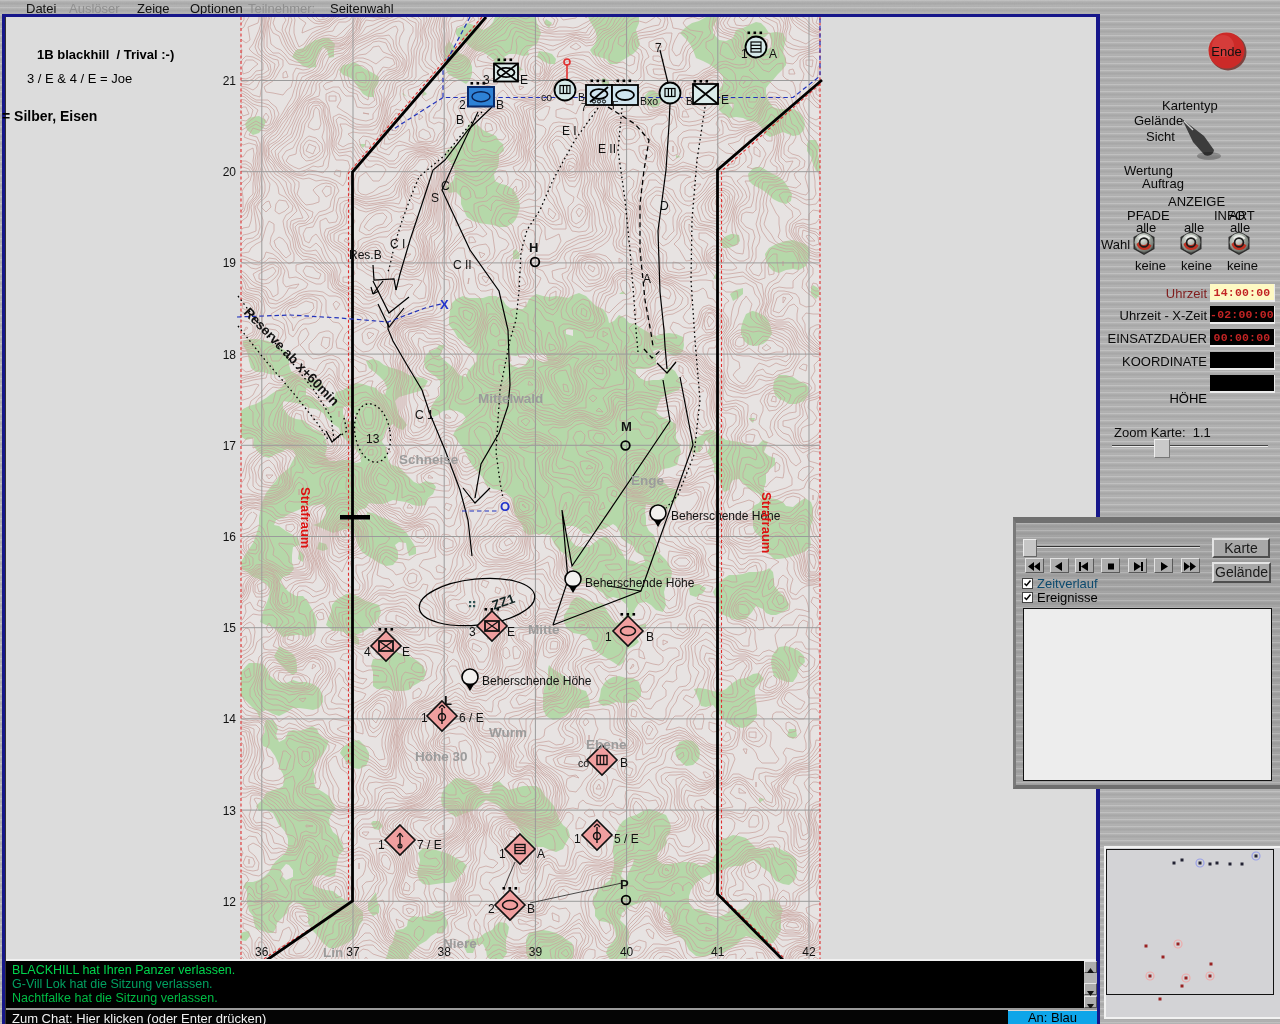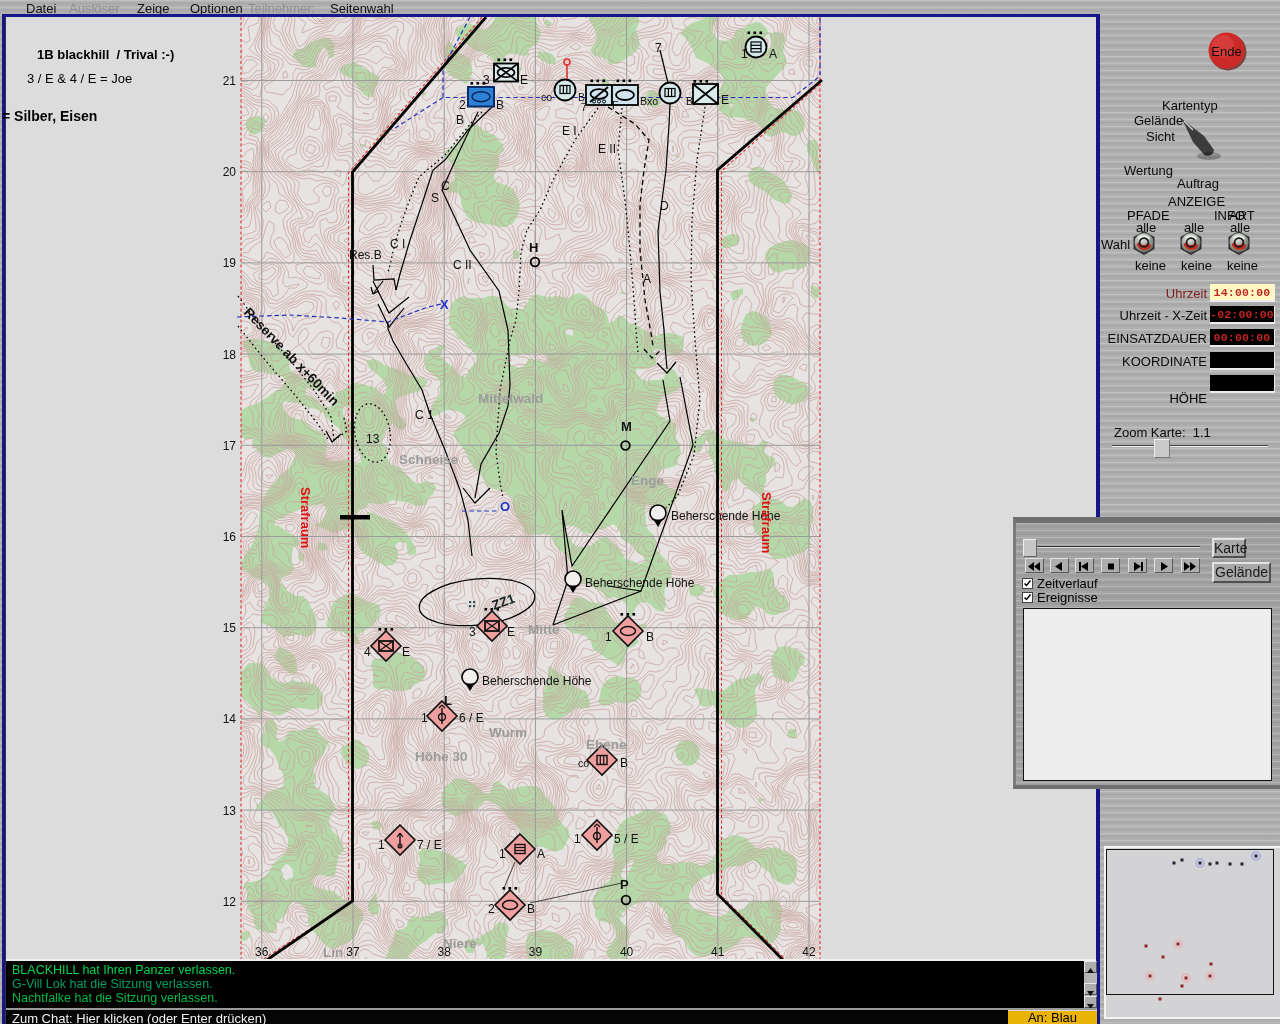--- a/index.html
+++ b/index.html
@@ -339,34 +339,34 @@
     </svg></div>
 <div style="position:absolute;left:1084px;top:983px;width:13px;height:12px;background:#adadad;border:1px solid;border-color:#e8e8e8 #555 #555 #e8e8e8;box-sizing:border-box"><svg width="11" height="10">
       <polygon points="5.5,8 2,3 9,3" fill="#111"></polygon>
     </svg></div>
 <div style="position:absolute;left:1084px;top:996px;width:13px;height:12px;background:#adadad;border:1px solid;border-color:#e8e8e8 #555 #555 #e8e8e8;box-sizing:border-box"><svg width="11" height="10">
       <polygon points="5.5,8 2,3 9,3" fill="#111"></polygon>
     </svg></div>
 <div style="position:absolute;left:6px;top:1008px;width:1091px;height:2px;background:#9a9a9a"></div>
 <div style="position:absolute;left:6px;top:1010px;width:1091px;height:14px;background:#050505"></div>
 <div style="position:absolute;left:12px;top:1010.5px;font:13px 'Liberation Sans',sans-serif;color:#f2f2f2">Zum Chat: Hier klicken (oder Enter drücken)</div>
-<div style="position:absolute;left:1008px;top:1010px;width:89px;height:14px;background:#eab308;border-top:1px solid #d8d8d8;box-sizing:border-box;font:13px 'Liberation Sans',sans-serif;color:#000;text-align:center;line-height:13px">An: Blau</div>
+<div style="position:absolute;left:1008px;top:1010px;width:89px;height:14px;background:#0ea5e9;border-top:1px solid #d8d8d8;box-sizing:border-box;font:13px 'Liberation Sans',sans-serif;color:#000;text-align:center;line-height:13px">An: Blau</div>
 <div style="position:absolute;left:1100px;top:0;width:180px;height:1024px" class="metal"></div>
 <svg width="46" height="46" style="position:absolute;left:1204px;top:28px">
 <circle cx="23" cy="23" r="19.5" fill="#b8b4b0"></circle>
 <circle cx="24" cy="24" r="18.5" fill="#7a4440"></circle>
 <circle cx="22.5" cy="22.5" r="18" fill="#cc2a28"></circle>
 <circle cx="19" cy="18" r="11" fill="#d84340" opacity="0.75"></circle>
 <text x="22.5" y="27.5" text-anchor="middle" style="font:13px 'Liberation Sans',sans-serif" fill="#fff">Ende</text>
 </svg>
 <div style="position:absolute;left:1162px;top:98px;font:13px 'Liberation Sans',sans-serif;color:#0a0a0a;white-space:nowrap;">Kartentyp</div>
 <div style="position:absolute;left:1134px;top:113px;font:13px 'Liberation Sans',sans-serif;color:#0a0a0a;white-space:nowrap;">Gelände</div>
 <div style="position:absolute;left:1146px;top:129px;font:13px 'Liberation Sans',sans-serif;color:#0a0a0a;white-space:nowrap;">Sicht</div>
 <div style="position:absolute;left:1124px;top:144px;font:13px 'Liberation Sans',sans-serif;color:#0a0a0a;white-space:nowrap;margin-top:19px;">Wertung</div>
-<div style="position:absolute;left:1142px;top:176px;font:13px 'Liberation Sans',sans-serif;color:#0a0a0a;white-space:nowrap;margin-left:35px;">Auftrag</div>
+<div style="position:absolute;left:1142px;top:176px;font:13px 'Liberation Sans',sans-serif;color:#0a0a0a;white-space:nowrap;">Auftrag</div>
 <svg width="50" height="50" style="position:absolute;left:1176px;top:112px">
 <path d="M6 7 L28 24 L38 38 A6.5 6.5 0 0 1 28.5 43 L17 30 Z" fill="#3c3c3c"></path>
 <path d="M6 7 L18 17 L14 21 Z" fill="#3c3c3c"></path>
 <line x1="8" y1="9" x2="17" y2="18" stroke="#cfcfcf" stroke-width="1.4"></line>
 <ellipse cx="33" cy="44" rx="12" ry="4" fill="#000" opacity="0.25"></ellipse>
 </svg>
 <div style="position:absolute;left:1168px;top:194px;font:13px 'Liberation Sans',sans-serif;color:#0a0a0a;white-space:nowrap;">ANZEIGE</div>
 <div style="position:absolute;left:1127px;top:208px;font:13px 'Liberation Sans',sans-serif;color:#0a0a0a;white-space:nowrap;">PFADE</div>
 <div style="position:absolute;left:1214px;top:208px;font:13px 'Liberation Sans',sans-serif;color:#0a0a0a;white-space:nowrap;">INFO</div>
 <div style="position:absolute;left:1229px;top:208px;font:13px 'Liberation Sans',sans-serif;color:#0a0a0a;white-space:nowrap;">ART</div>
@@ -470,27 +470,27 @@
     <div style="margin:0 auto;width:16px"><svg width="16" height="13">
         <polygon points="5,2 12,6.5 5,11" fill="#000"></polygon>
       </svg></div>
   </div>
 <div style="position:absolute;left:1180.5px;top:557.5px;width:19px;height:15.5px;background:#adadad;border:1.5px solid;border-color:#e2e2e2 #5a5a5a #5a5a5a #e2e2e2;box-sizing:border-box">
     <div style="margin:0 auto;width:16px"><svg width="16" height="13">
         <polygon points="2,2 8,6.5 2,11" fill="#000"></polygon>
         <polygon points="8,2 14,6.5 8,11" fill="#000"></polygon>
       </svg></div>
   </div>
-<div style="position:absolute;left:1212px;top:538px;width:34px;height:20px;background:#a8a8a8;border:2px solid;border-color:#e4e4e4 #4f4f4f #4f4f4f #e4e4e4;box-sizing:border-box;font:14px 'Liberation Sans',sans-serif;color:#1a1a1a;text-align:center;line-height:16px">Karte</div>
+<div style="position:absolute;left:1212px;top:538px;width:58px;height:20px;background:#a8a8a8;border:2px solid;border-color:#e4e4e4 #4f4f4f #4f4f4f #e4e4e4;box-sizing:border-box;font:14px 'Liberation Sans',sans-serif;color:#1a1a1a;text-align:center;line-height:16px">Karte</div>
 <div style="position:absolute;left:1212px;top:562px;width:59px;height:21px;background:#a8a8a8;border:2px solid;border-color:#e4e4e4 #4f4f4f #4f4f4f #e4e4e4;box-sizing:border-box;font:14px 'Liberation Sans',sans-serif;color:#1a1a1a;text-align:center;line-height:17px">Gelände</div>
 <svg width="11" height="11" style="position:absolute;left:1022px;top:578px">
     <rect x="0.5" y="0.5" width="10" height="10" fill="#fff" stroke="#444"></rect>
     <path d="M2.5 5.5 L4.5 7.5 L8.5 2.5" stroke="#000" stroke-width="1.5" fill="none"></path>
   </svg>
-<div style="position:absolute;left:1037px;top:576px;font:13px 'Liberation Sans',sans-serif;color:#000000">Zeitverlauf</div>
+<div style="position:absolute;left:1037px;top:576px;font:13px 'Liberation Sans',sans-serif;color:#0c4a6e">Zeitverlauf</div>
 <svg width="11" height="11" style="position:absolute;left:1022px;top:592px">
     <rect x="0.5" y="0.5" width="10" height="10" fill="#fff" stroke="#444"></rect>
     <path d="M2.5 5.5 L4.5 7.5 L8.5 2.5" stroke="#000" stroke-width="1.5" fill="none"></path>
   </svg>
 <div style="position:absolute;left:1037px;top:590px;font:13px 'Liberation Sans',sans-serif;color:#000">Ereignisse</div>
 <div style="position:absolute;left:1023px;top:608px;width:249px;height:173px;background:#ededed;border:1.5px solid #111;box-sizing:border-box"></div>
 <div style="position:absolute;left:1104px;top:846px;width:176px;height:173px;background:#d3d3d6;border-left:2px solid #f2f2f2;border-top:2px solid #f2f2f2;border-bottom:2px solid #f2f2f2;box-sizing:border-box"></div>
 <div style="position:absolute;left:1106px;top:849px;width:168px;height:146px;border:1.6px solid #111;box-sizing:border-box"></div>
 <svg width="176" height="173" style="position:absolute;left:1104px;top:846px">
     <rect x="68.5" y="15.5" width="3" height="3" fill="#223"></rect>

